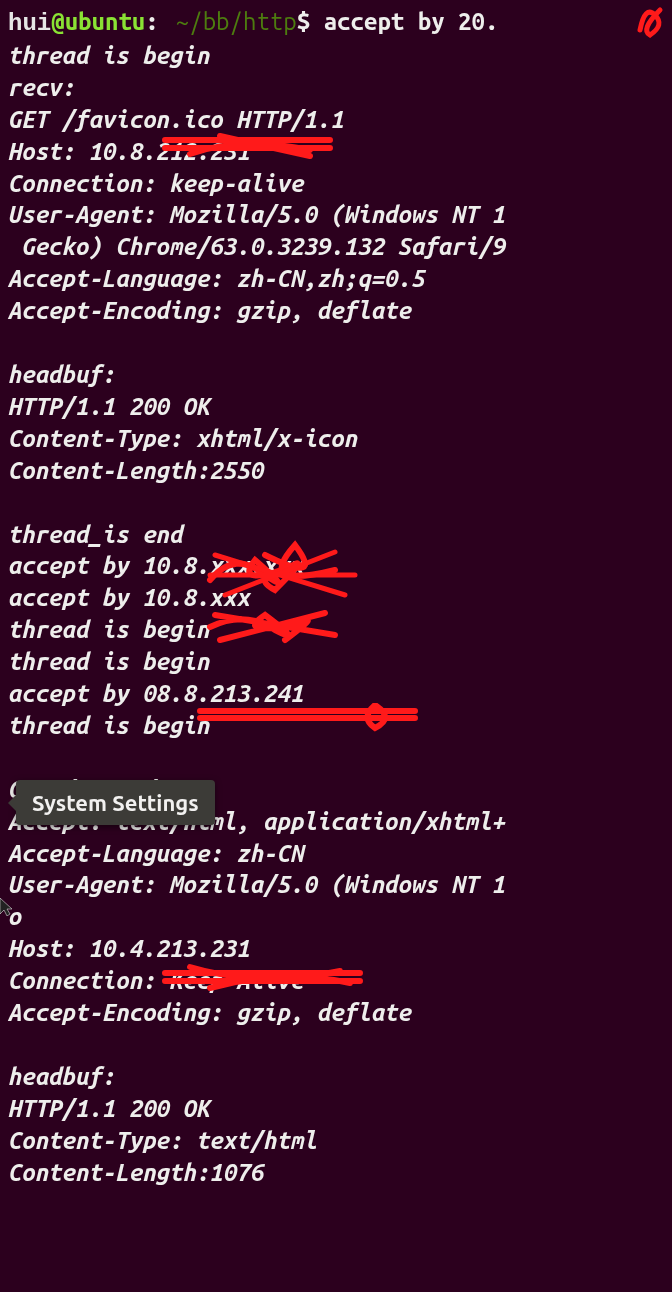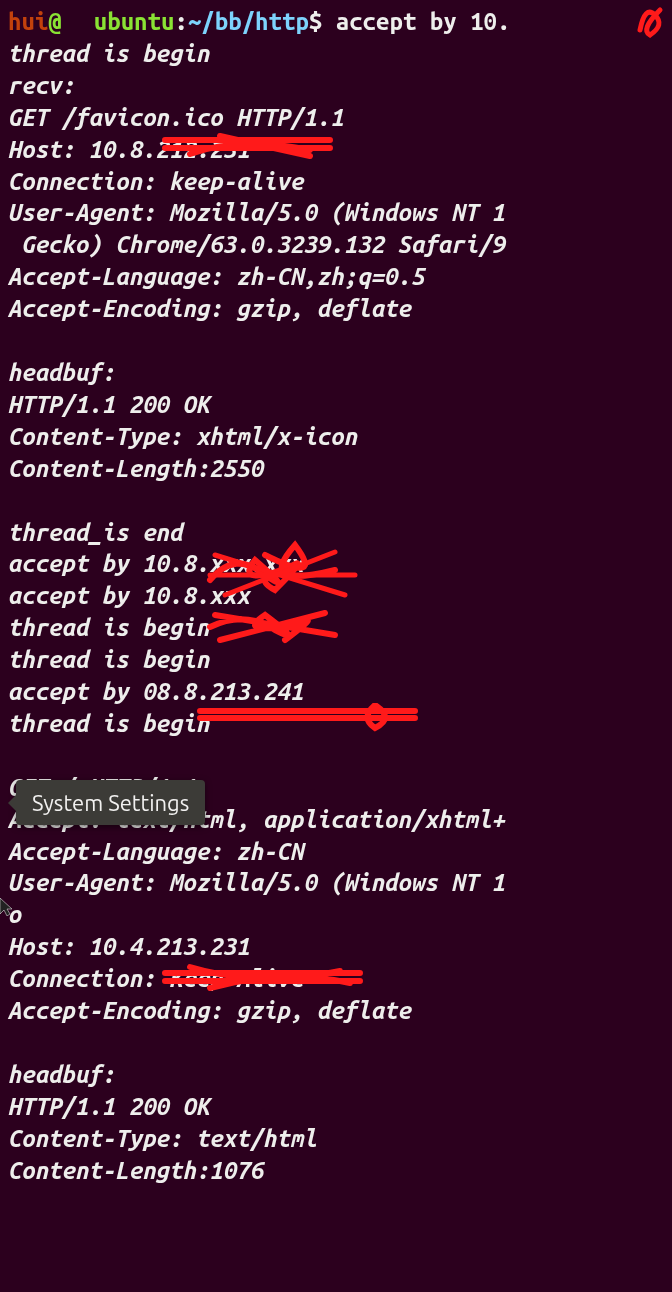--- a/index.html
+++ b/index.html
@@ -16,40 +16,40 @@
     line-height: 1.33;
     color: #eeeeec;
     overflow: hidden;
     position: relative;
     padding: 6px 8px;
   }
   .terminal {
     white-space: pre;
     font-weight: bold;
   }
-  .user { color: #c2410c; font-weight: bold; }
-  .host { color: #8ae234; font-weight: bold; padding-left: 32px; }
+  .user { color: #e5e5e5; font-weight: bold; font-family: Liberation Mono, monospace; }
+  .host { color: #8ae234; font-weight: bold; }
   .at { color: #8ae234; font-weight: bold; }
   .colon { color: #eeeeec; font-weight: bold; }
-  .path { color: #7dd3fc; font-weight: bold; }
+  .path { color: #4d7c0f; font-weight: normal; margin-left: 17px; }
   .dollar { color: #eeeeec; font-weight: bold; }
   .cmd { color: #eeeeec; }
   .output { color: #eeeeec; font-style: italic; }
   
   .tooltip {
     position: absolute;
     left: 16px;
     top: 780px;
     background: #3c3b37;
     color: #f2f1f0;
     padding: 8px 16px;
     border-radius: 4px;
     font-family: Ubuntu, sans-serif;
     font-size: 22px;
-    font-weight: normal;
+    font-weight: bold;
     box-shadow: 0 2px 6px rgba(0,0,0,0.5);
   }
   .tooltip::before {
     content: '';
     position: absolute;
     left: -8px;
     top: 50%;
     transform: translateY(-50%);
     border-top: 8px solid transparent;
     border-bottom: 8px solid transparent;
@@ -60,21 +60,21 @@
     position: absolute;
     pointer-events: none;
   }
   .redact svg {
     display: block;
   }
 </style>
 </head>
 <body>
 
-<div class="terminal"><span class="user">hui</span><span class="at">@</span><span class="host">ubuntu</span><span class="colon">:</span><span class="path">~/bb/http</span><span class="dollar">$ </span><span class="cmd">accept by 10.</span>
+<div class="terminal"><span class="user">hui</span><span class="at">@</span><span class="host">ubuntu</span><span class="colon">:</span><span class="path">~/bb/http</span><span class="dollar">$ </span><span class="cmd">accept by 20.</span>
 <span class="output">thread is begin</span>
 <span class="output">recv:</span>
 <span class="output">GET /favicon.ico HTTP/1.1</span>
 <span class="output">Host: 10.8.212.231</span>
 <span class="output">Connection: keep-alive</span>
 <span class="output">User-Agent: Mozilla/5.0 (Windows NT 1</span>
 <span class="output"> Gecko) Chrome/63.0.3239.132 Safari/9</span>
 <span class="output">Accept-Language: zh-CN,zh;q=0.5</span>
 <span class="output">Accept-Encoding: gzip, deflate</span>
 <span class="output"></span>

